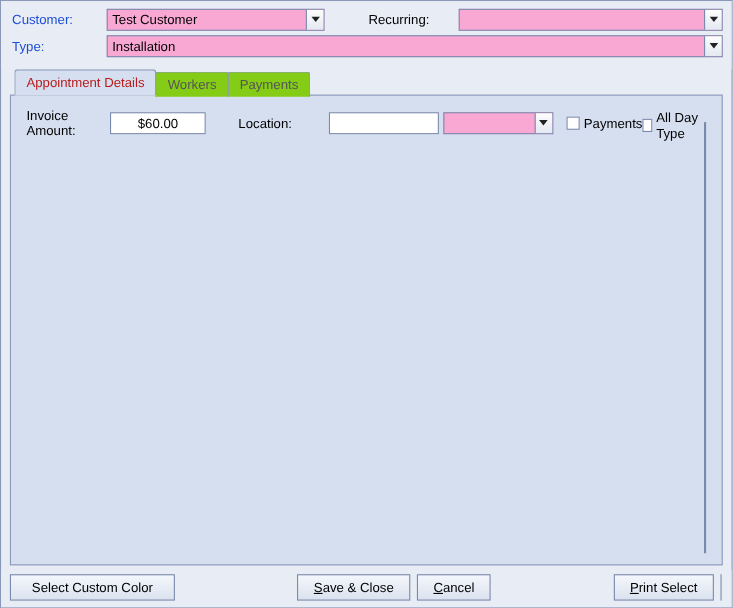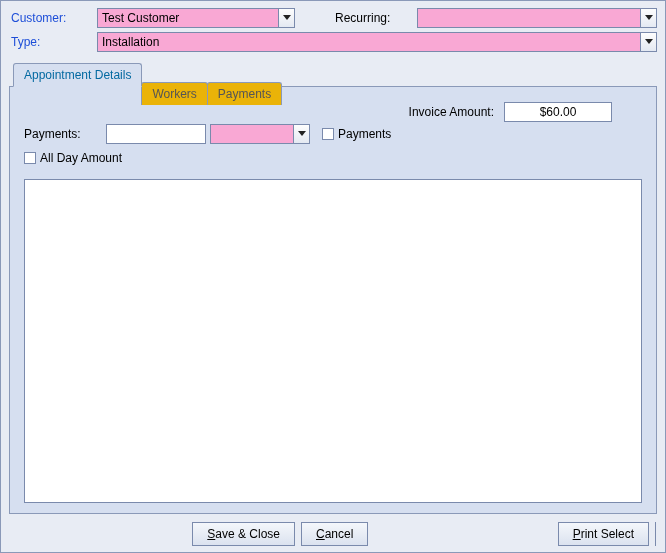--- a/index.html
+++ b/index.html
@@ -76,40 +76,40 @@
     display: flex;
     align-items: flex-end;
     margin-bottom: -1px;
     padding-left: 4px;
   }
   .tab {
     border: 1px solid #8a99b8;
     border-bottom: none;
     padding: 4px 10px;
     margin-right: -1px;
-    background: #eab308;
+    background: #84cc16;
     color: #555;
     border-radius: 3px 3px 0 0;
     position: relative;
-    top: 18px;
+    top: 1px;
   }
   .tab.active {
     background: #d6dff0;
-    color: #0369a1;
+    color: #b91c1c;
     top: 0;
     z-index: 2;
     border-bottom: 1px solid #d6dff0;
   }
   .tab-body {
     flex: 1 1 auto;
     border: 1px solid #8a99b8;
     background: #d6dff0;
     padding: 14px 14px 10px 14px;
     display: flex;
-    flex-direction: column;
+    flex-direction: row;
   }
   .detail-row {
     display: flex;
     align-items: center;
     height: 22px;
   }
   .detail-label { width: 82px; }
   .textbox {
     border: 1px solid #7a8aac;
     background: #fff;
@@ -209,48 +209,49 @@
     </div>
 
     <div class="tab-body">
 
       <div class="detail-row" style="justify-content:flex-end; padding-right:30px;">
         <div style="margin-right:10px">Invoice Amount:</div>
         <div class="textbox inv-box">$60.00</div>
       </div>
 
       <div class="detail-row">
-        <div class="detail-label">Payments:</div>
+        <div class="detail-label">Location:</div>
         <div class="textbox datebox"></div>
         <div class="spacer-col"></div>
         <div class="combo" style="width:100px">
           <span class="val"></span>
           <span class="drop">
             <svg width="8" height="6">
                 <polygon points="0,0 8,0 4,5" fill="#222"></polygon>
               </svg>
           </span>
         </div>
         <div style="width:12px"></div>
         <span class="checkbox"></span>
         <span>Payments</span>
       </div>
 
 
       <div class="detail-row" style="margin-top:2px">
         <span class="checkbox"></span>
-        <span>All Day Amount</span>
+        <span>All Day Type</span>
       </div>
 
       <div class="big-area"></div>
 
     </div>
   </div>
 
   <div class="footer">
+    <button class="btn" style="width:150px">Select Custom Color</button>
     <div class="gap"></div>
     <button class="btn">
         <span class="ul">S</span>
         <span>ave &amp; Close</span>
       </button>
     <button class="btn">
         <span class="ul">C</span>
         <span>ancel</span>
       </button>
     <div class="gap"></div>

